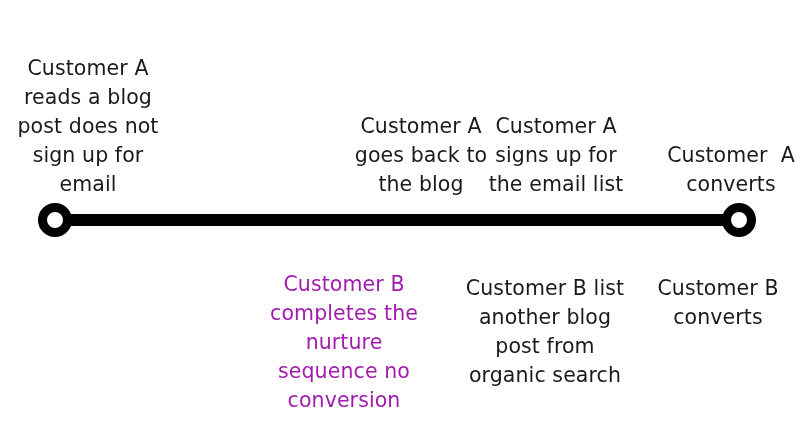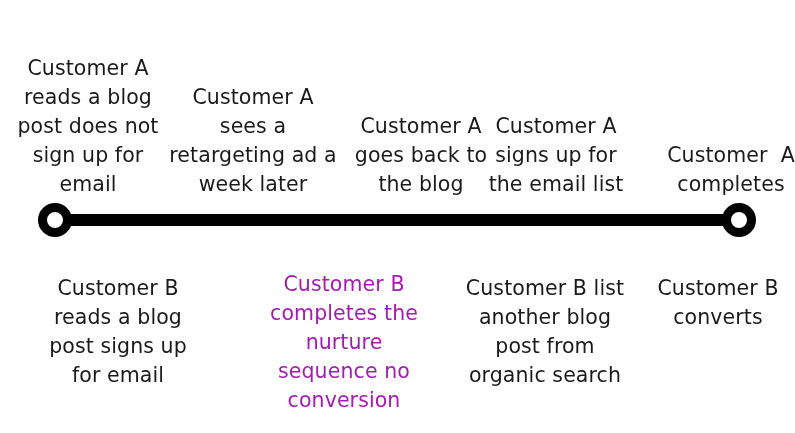--- a/index.html
+++ b/index.html
@@ -69,23 +69,21 @@
 <body>
 
 <div id="canvas" style="width: 795px; height: 433px; background: rgb(255, 255, 255);">
 
   <div class="timeline-bar" style="left: 55px; width: 684px; top: 214px; height: 12px; background: rgb(0, 0, 0);"></div>
 
   <div class="timeline-endpoint" style="width: 34px; height: 34px; left: 38px; top: 203px; border-width: 9px; border-color: rgb(0, 0, 0);"></div>
   <div class="timeline-endpoint" style="width: 34px; height: 34px; left: 722px; top: 203px; border-width: 9px; border-color: rgb(0, 0, 0);"></div>
 
   <div class="label top" style="width: 150px; left: 13px; top: 0px; height: 199px; color: rgb(26, 26, 26);">Customer A reads a blog post does not sign up for email</div>
-  <div class="label top" style="width: 168px; left: 169px; top: 0px; height: 199px; color: rgb(26, 26, 26);">Customer A sees a retargeting ad a week later</div>
   <div class="label top" style="width: 165px; left: 338.5px; top: 0px; height: 199px; color: rgb(26, 26, 26);">Customer A goes back to the blog</div>
   <div class="label top" style="width: 160px; left: 476px; top: 0px; height: 199px; color: rgb(26, 26, 26);">Customer A signs up for the email list</div>
-  <div class="label top" style="width: 130px; left: 666px; top: 0px; height: 199px; color: rgb(26, 26, 26);">Customer  A completes</div>
+  <div class="label top" style="width: 130px; left: 666px; top: 0px; height: 199px; color: rgb(26, 26, 26);">Customer  A converts</div>
 
-  <div class="label bottom" style="width: 140px; left: 48px; top: 274px; color: rgb(26, 26, 26);">Customer B reads a blog post signs up for email</div>
   <div class="label bottom" style="width: 150px; left: 269px; top: 270px; color: #a21caf;">Customer B completes the nurture sequence no conversion</div>
   <div class="label bottom" style="width: 160px; left: 465px; top: 274px; color: rgb(26, 26, 26);">Customer B list another blog post from organic search</div>
   <div class="label bottom" style="width: 135px; left: 650.5px; top: 274px; color: rgb(26, 26, 26);">Customer B converts</div>
 
 </div>
 
 </body></html>

